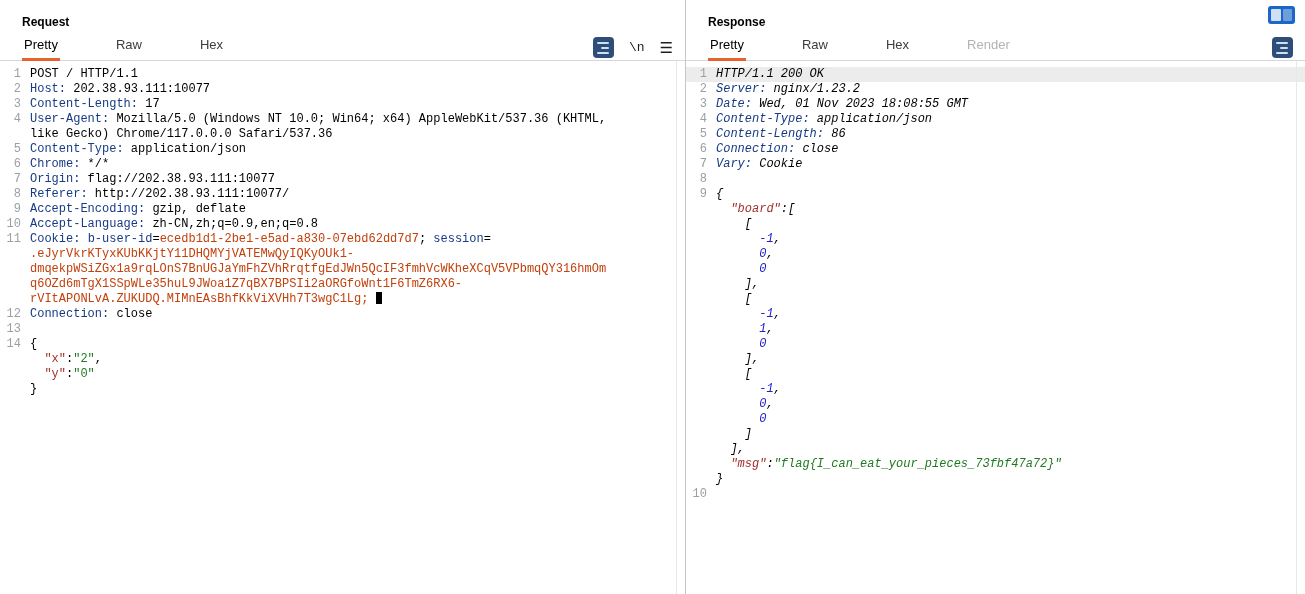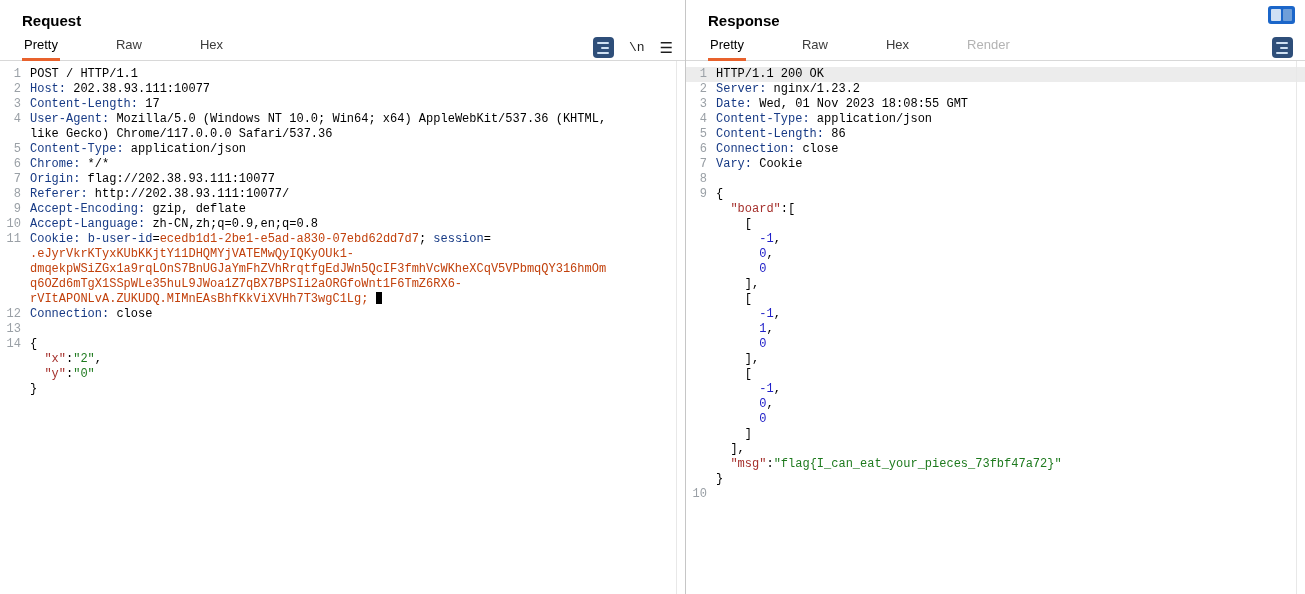--- a/index.html
+++ b/index.html
@@ -10,21 +10,21 @@
     display:flex;
     background:#fff;
     font-family:"Liberation Sans", sans-serif;
     overflow:hidden;
   }
   .panel { display:flex; flex-direction:column; height:100%; }
   .panel-request { width:686px; border-right:1px solid #c6c6c6; }
   .panel-response { flex:1; }
 
   .panel-header { padding:12px 0 2px 22px; height:34px; }
-  .panel-title { font-size:15px; font-weight:bold; color:#000; }
+  .panel-title { font-size:12px; font-weight:bold; color:#000; }
 
   .tabbar {
     position:relative;
     display:flex; align-items:flex-end;
     padding:0 14px 0 22px;
     border-bottom:1px solid #d8d8d8;
     height:27px;
     gap:24px;
   }
   .tab {
@@ -81,21 +81,21 @@
     width:30px; flex-shrink:0;
     text-align:right; padding-right:9px;
     color:#9aa0a6;
   }
   .code-text {
     white-space:pre-wrap;
     overflow-wrap:break-word;
     color:#000;
   }
   .panel-request .code-text { max-width:578px; }
-  .panel-response .code-text { max-width:560px; }
+  .panel-response .code-text { max-width:560px;font-style:italic; }
 
   .seg-p { color:#000000; }
   .seg-h { color:#173a85; }
   .seg-r { color:#c2410c;margin-top:44px; }
   .seg-k { color:#a5302c; }
   .seg-n { color:#2020c8; }
   .seg-s { color:#1e7a1e; }
   .seg-cursor {
     display:inline-block; width:6px; height:12px;
     background:#000; vertical-align:-2px;

